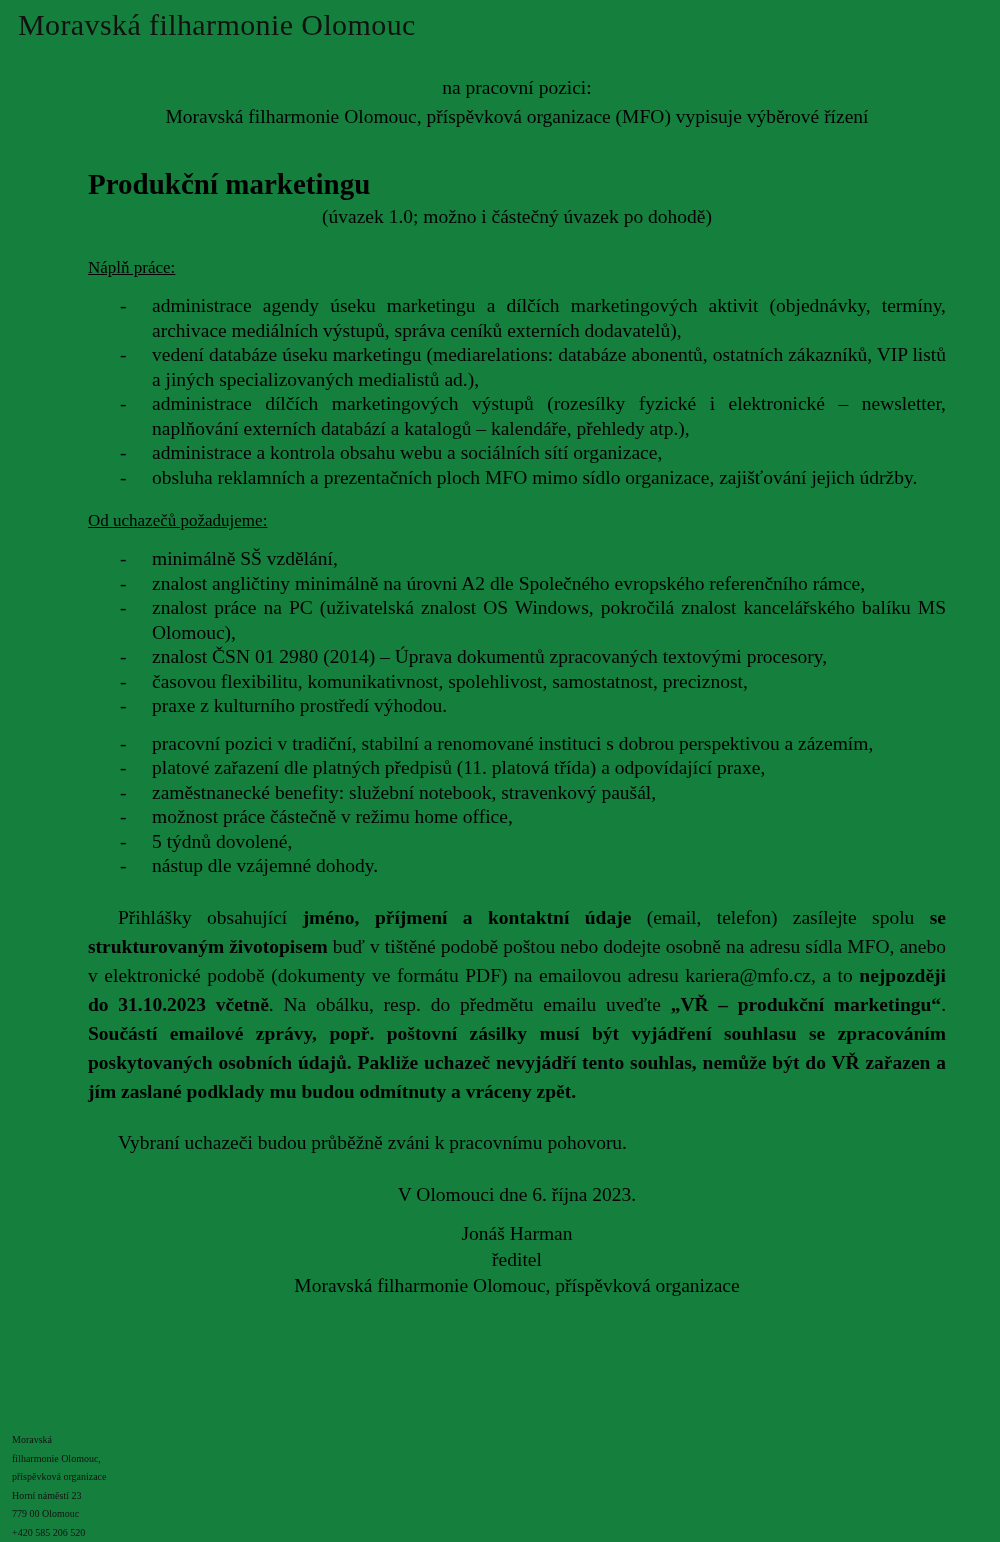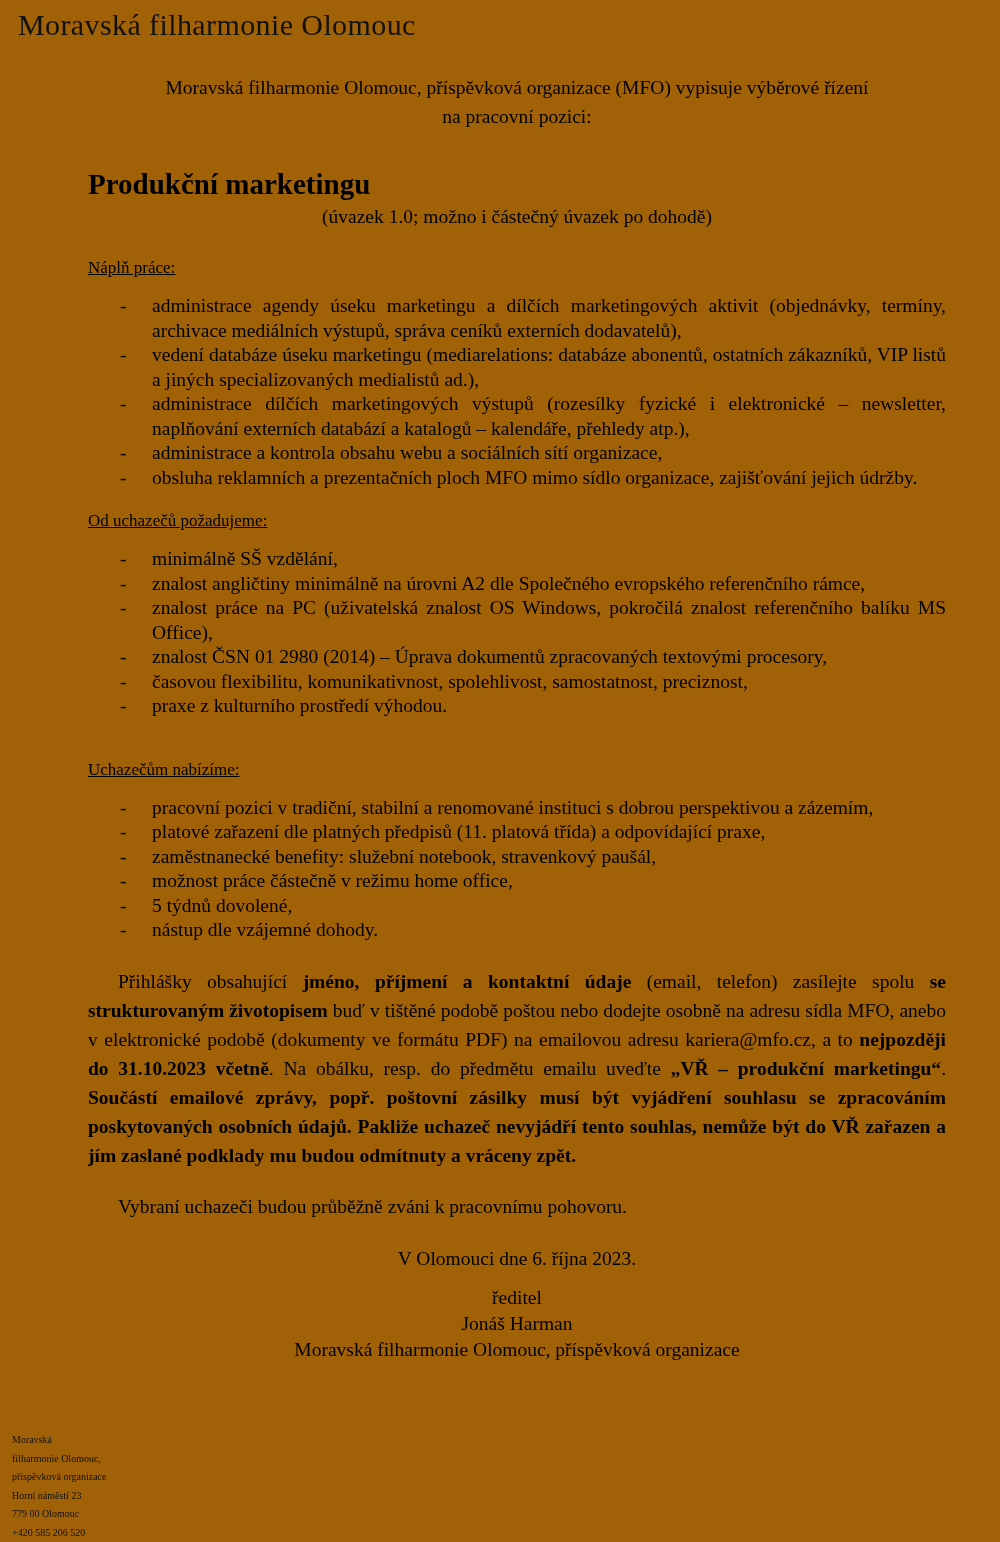--- a/index.html
+++ b/index.html
@@ -1,20 +1,20 @@
 <!DOCTYPE html>
 <html lang="cs"><head>
 <meta charset="utf-8">
 <style>
   html, body { margin: 0; padding: 0; background: #ffffff; }
   .page {
     position: relative;
     width: 1000px;
     height: 1542px;
-    background: #a16207;
+    background: #15803d;
     color: #000000;
     font-family: "Liberation Serif", "DejaVu Serif", serif;
     font-size: 19.5px;
     overflow: hidden;
   }
   .logo {
     margin: 8px 0 0 18px;
     font-size: 30px;
     letter-spacing: 0.4px;
     color: #111111;
@@ -99,22 +99,22 @@
 </head>
 <body>
 
 <div class="page">
 
   <div class="logo">Moravská filharmonie Olomouc</div>
 
   <div class="content">
 
     <div class="intro">
+      <div>na pracovní pozici:</div>
       <div>Moravská filharmonie Olomouc, příspěvková organizace (MFO) vypisuje výběrové řízení</div>
-      <div>na pracovní pozici:</div>
     </div>
 
     <div class="job-title">Produkční marketingu</div>
     <div class="job-subtitle">(úvazek 1.0; možno i částečný úvazek po dohodě)</div>
 
     <h2 class="section-heading sh-1">Náplň práce:</h2>
     <ul class="dash-list">
         <li>
           <span class="marker">-</span>
           <span class="li-text">administrace agendy úseku marketingu a dílčích marketingových aktivit (objednávky, termíny, archivace mediálních výstupů, správa ceníků externích dodavatelů),</span>
@@ -142,37 +142,36 @@
         <li>
           <span class="marker">-</span>
           <span class="li-text">minimálně SŠ vzdělání,</span>
         </li>
         <li>
           <span class="marker">-</span>
           <span class="li-text">znalost angličtiny minimálně na úrovni A2 dle Společného evropského referenčního rámce,</span>
         </li>
         <li>
           <span class="marker">-</span>
-          <span class="li-text">znalost práce na PC (uživatelská znalost OS Windows, pokročilá znalost referenčního balíku MS Office),</span>
+          <span class="li-text">znalost práce na PC (uživatelská znalost OS Windows, pokročilá znalost kancelářského balíku MS Olomouc),</span>
         </li>
         <li>
           <span class="marker">-</span>
           <span class="li-text">znalost ČSN 01 2980 (2014) – Úprava dokumentů zpracovaných textovými procesory,</span>
         </li>
         <li>
           <span class="marker">-</span>
           <span class="li-text">časovou flexibilitu, komunikativnost, spolehlivost, samostatnost, preciznost,</span>
         </li>
         <li>
           <span class="marker">-</span>
           <span class="li-text">praxe z kulturního prostředí výhodou.</span>
         </li>
       </ul>
 
-    <h2 class="section-heading sh-3">Uchazečům nabízíme:</h2>
     <ul class="dash-list">
         <li>
           <span class="marker">-</span>
           <span class="li-text">pracovní pozici v tradiční, stabilní a renomované instituci s dobrou perspektivou a zázemím,</span>
         </li>
         <li>
           <span class="marker">-</span>
           <span class="li-text">platové zařazení dle platných předpisů (11. platová třída) a odpovídající praxe,</span>
         </li>
         <li>
@@ -193,22 +192,22 @@
         </li>
       </ul>
 
     <p class="apply-paragraph"><span class="seg-normal">Přihlášky obsahující </span><span class="seg-bold">jméno, příjmení a kontaktní údaje</span><span class="seg-normal"> (email, telefon) zasílejte spolu </span><span class="seg-bold">se strukturovaným životopisem</span><span class="seg-normal"> buď v tištěné podobě poštou nebo dodejte osobně na adresu sídla MFO, anebo v elektronické podobě (dokumenty ve formátu PDF) na emailovou adresu </span><span class="seg-link">kariera@mfo.cz</span><span class="seg-normal">, a to </span><span class="seg-bold">nejpozději do 31.10.2023 včetně</span><span class="seg-normal">. Na obálku, resp. do předmětu emailu uveďte </span><span class="seg-bold">„VŘ – produkční marketingu“</span><span class="seg-normal">. </span><span class="seg-bold">Součástí emailové zprávy, popř. poštovní zásilky musí být vyjádření souhlasu se zpracováním poskytovaných osobních údajů. Pakliže uchazeč nevyjádří tento souhlas, nemůže být do VŘ zařazen a jím zaslané podklady mu budou odmítnuty a vráceny zpět.</span></p>
 
     <p class="interview-note">Vybraní uchazeči budou průběžně zváni k pracovnímu pohovoru.</p>
 
     <div class="date-line">V Olomouci dne 6. října 2023.</div>
 
     <div class="signature">
+      <div>Jonáš Harman</div>
       <div>ředitel</div>
-      <div>Jonáš Harman</div>
       <div>Moravská filharmonie Olomouc, příspěvková organizace</div>
     </div>
 
   </div>
 
   <div class="letter-footer">
     <div>Moravská</div>
     <div>filharmonie Olomouc,</div>
     <div>příspěvková organizace</div>
     <div>Horní náměstí 23</div>

